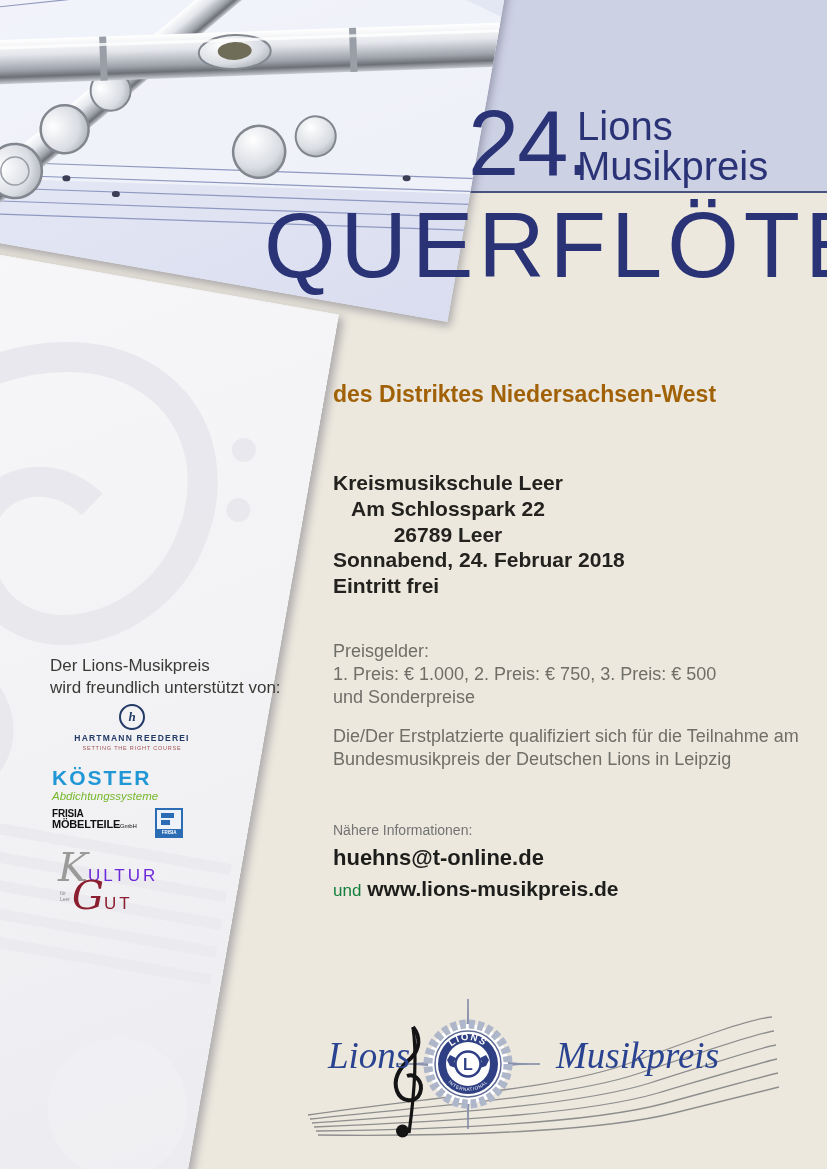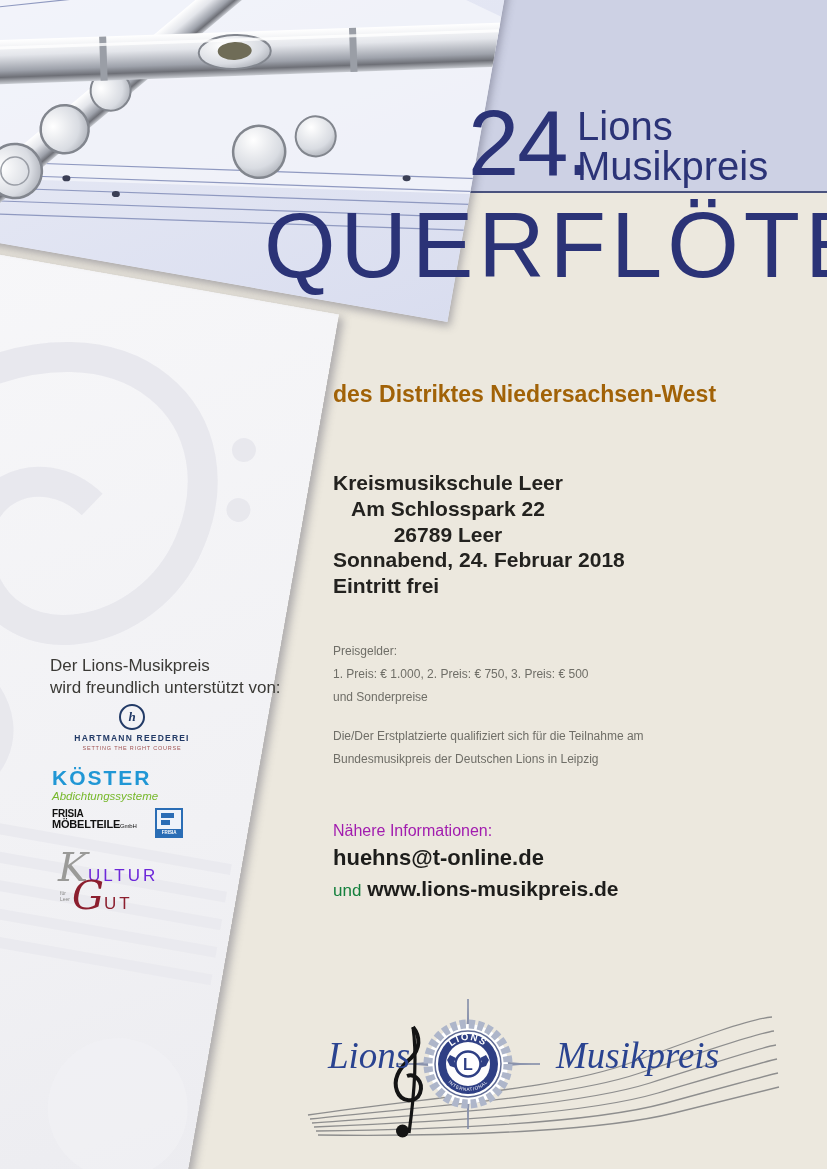--- a/index.html
+++ b/index.html
@@ -27,23 +27,23 @@
            color:#2b3377;letter-spacing:-2px;}
   .brandcol{left:577px;top:106px;color:#2b3377;font-size:40px;line-height:40px;
             font-weight:400;}
   .title{left:264px;top:199px;font-size:92px;line-height:1;font-weight:100;
          color:#2b3377;letter-spacing:5px;white-space:nowrap;}
 
   
   .subtitle{left:333px;top:381px;font-size:23px;font-weight:bold;color:#a16207;}
   .blk{left:333px;color:#23221f;font-size:21px;font-weight:bold;line-height:26px;}
   .venue{top:470px;text-align:center;} .event{top:547px;}
-  .grey{left:333px;color:#6f6e67;font-size:12px;font-weight:400;line-height:23px;}
+  .grey{left:333px;color:#6f6e67;font-size:18px;font-weight:400;line-height:23px;}
   .prizes{top:640px;} .qualify{top:725px;}
-  .infolabel{left:333px;top:822px;font-size:16px;color:#a21caf;}
+  .infolabel{left:333px;top:822px;font-size:14px;color:#737373;}
   .email{left:333px;top:845px;font-size:22px;font-weight:bold;color:#1d1d1b;}
   .webline{left:333px;top:877px;font-size:21px;color:#1d1d1b;}
   .webline .und{font-size:17px;color:#15803d;font-weight:400;}
   .webline .url{font-weight:bold;}
 
   
   .sintro{left:50px;top:655px;font-size:17px;line-height:22px;color:#3b3a36;}
   .hartmann{left:52px;top:704px;width:160px;text-align:center;}
   .hcirc{display:inline-block;width:22px;height:22px;border:2px solid #223a66;
          border-radius:50%;color:#223a66;font-family:"Liberation Serif",serif;

